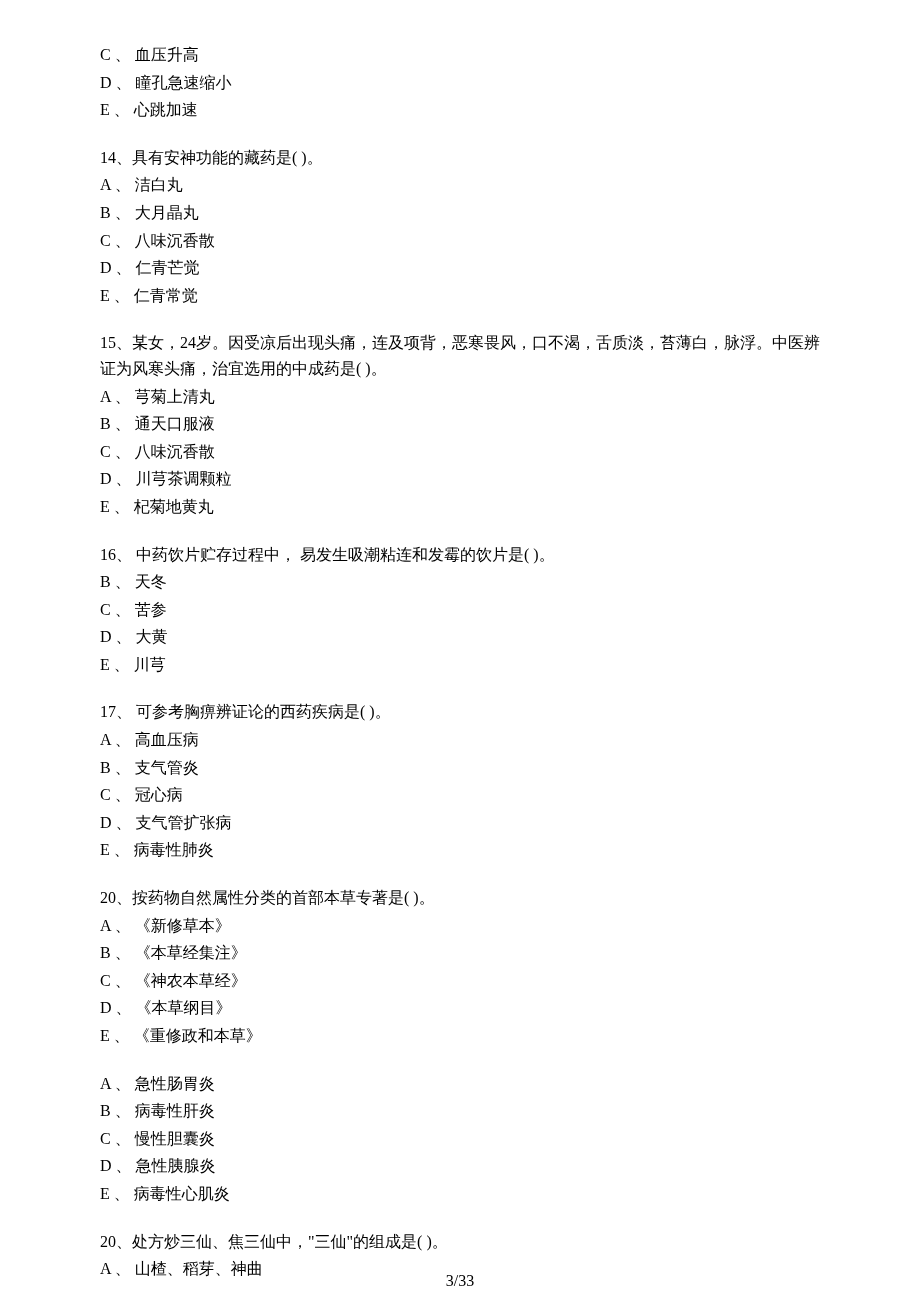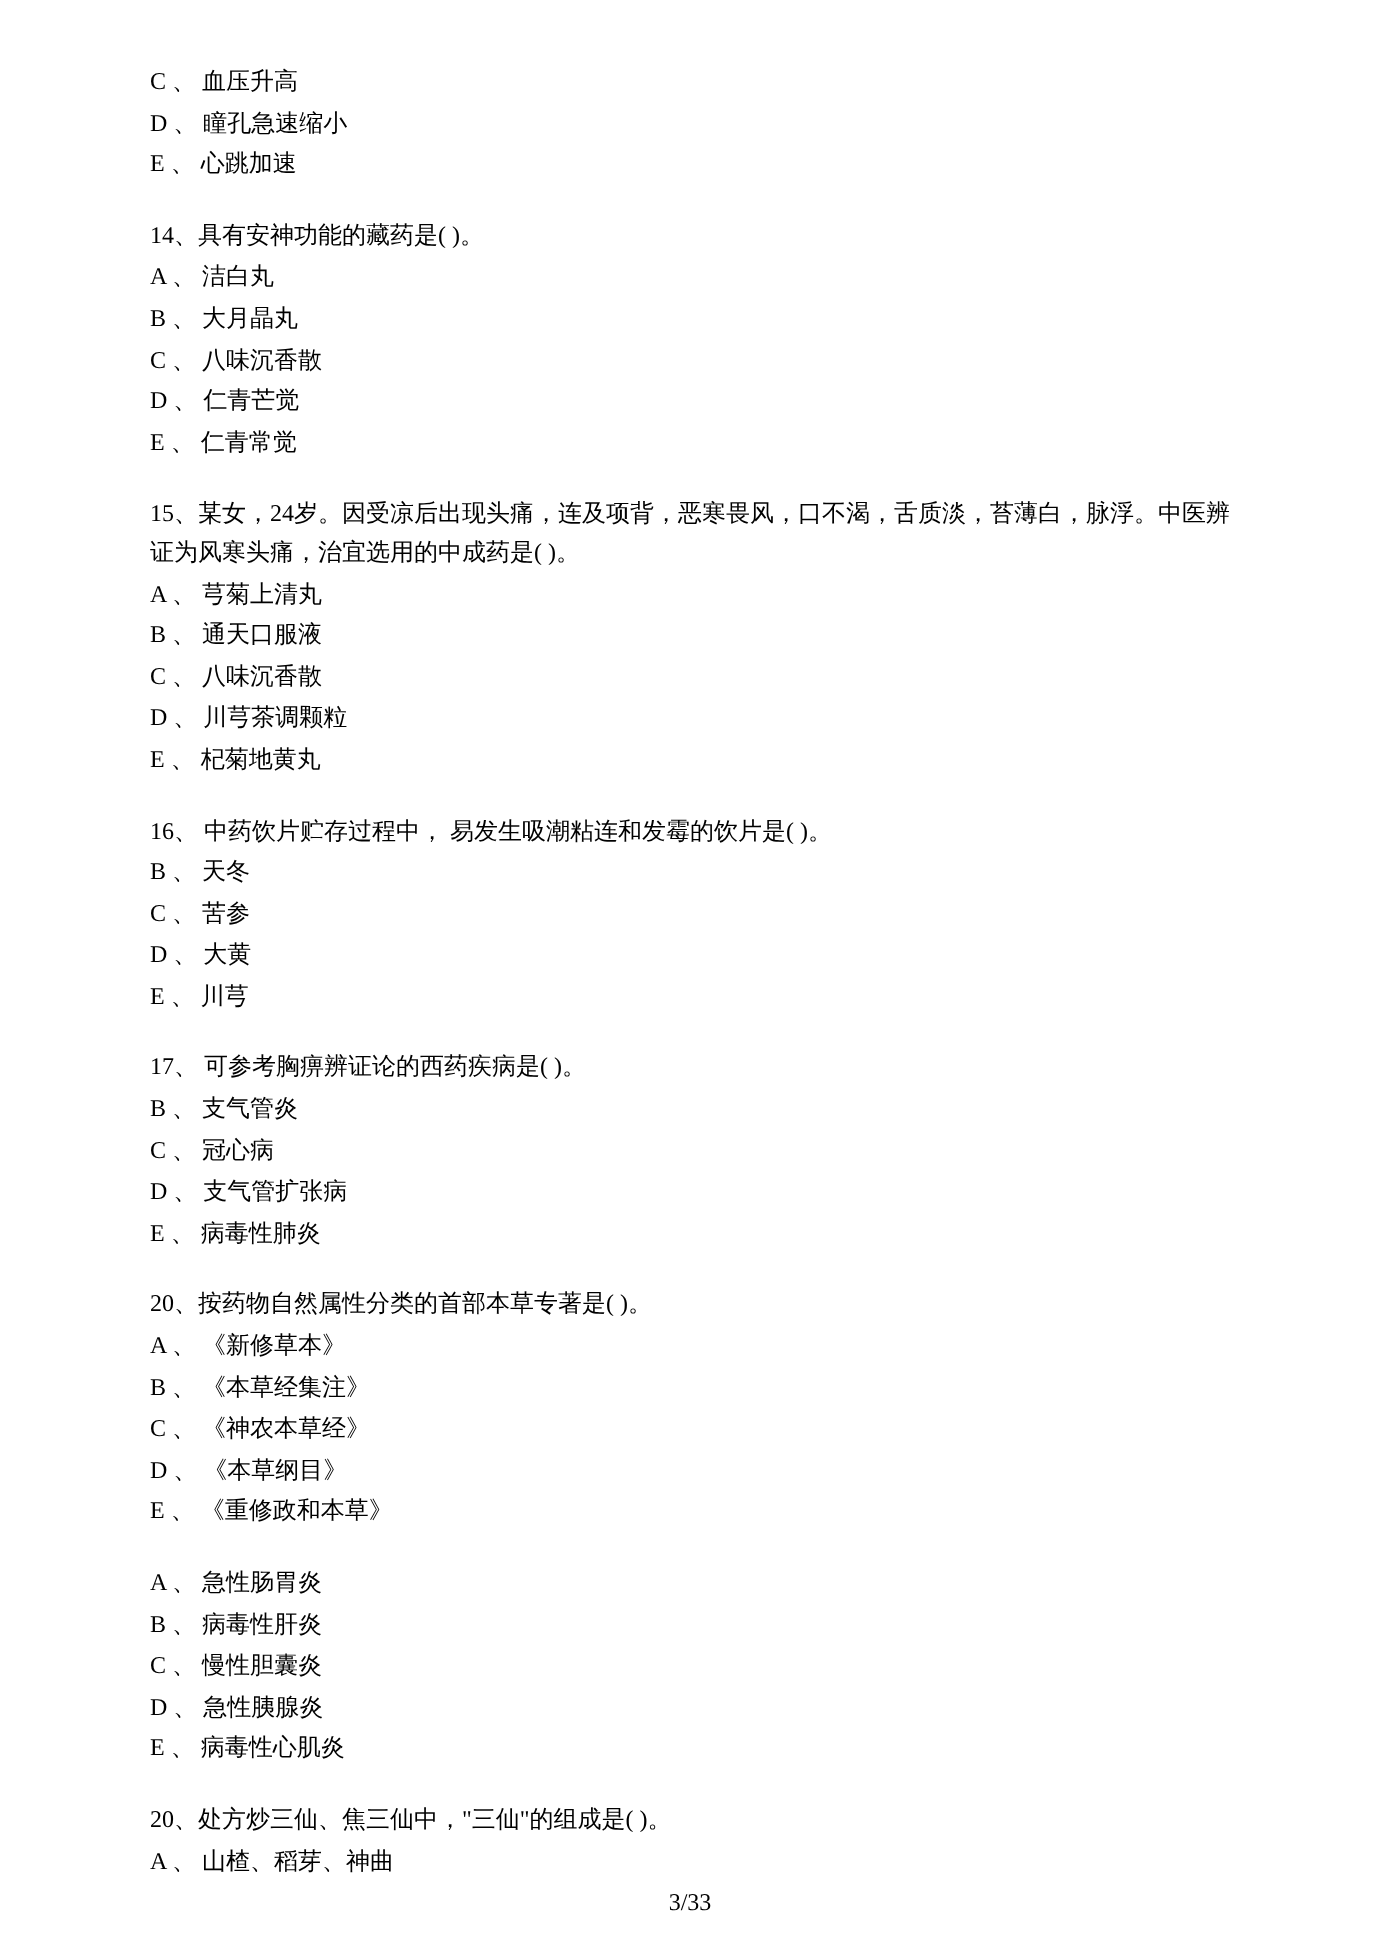--- a/index.html
+++ b/index.html
@@ -62,20 +62,21 @@
 <div class="question-block">
   <div class="question-text">16、 中药饮片贮存过程中， 易发生吸潮粘连和发霉的饮片是(    )。</div>
   <div class="option">B 、 天冬</div>
   <div class="option">C 、 苦参</div>
   <div class="option">D 、 大黄</div>
   <div class="option">E 、 川芎</div>
 </div>
 
 <div class="question-block">
   <div class="question-text">17、 可参考胸痹辨证论的西药疾病是(    )。</div>
+  <div class="option">A 、 高血压病</div>
   <div class="option">B 、 支气管炎</div>
   <div class="option">C 、 冠心病</div>
   <div class="option">D 、 支气管扩张病</div>
   <div class="option">E 、 病毒性肺炎</div>
 </div>
 
 <div class="question-block">
   <div class="question-text">20、按药物自然属性分类的首部本草专著是(    )。</div>
   <div class="option">A 、 《新修草本》</div>
   <div class="option">B 、 《本草经集注》</div>

